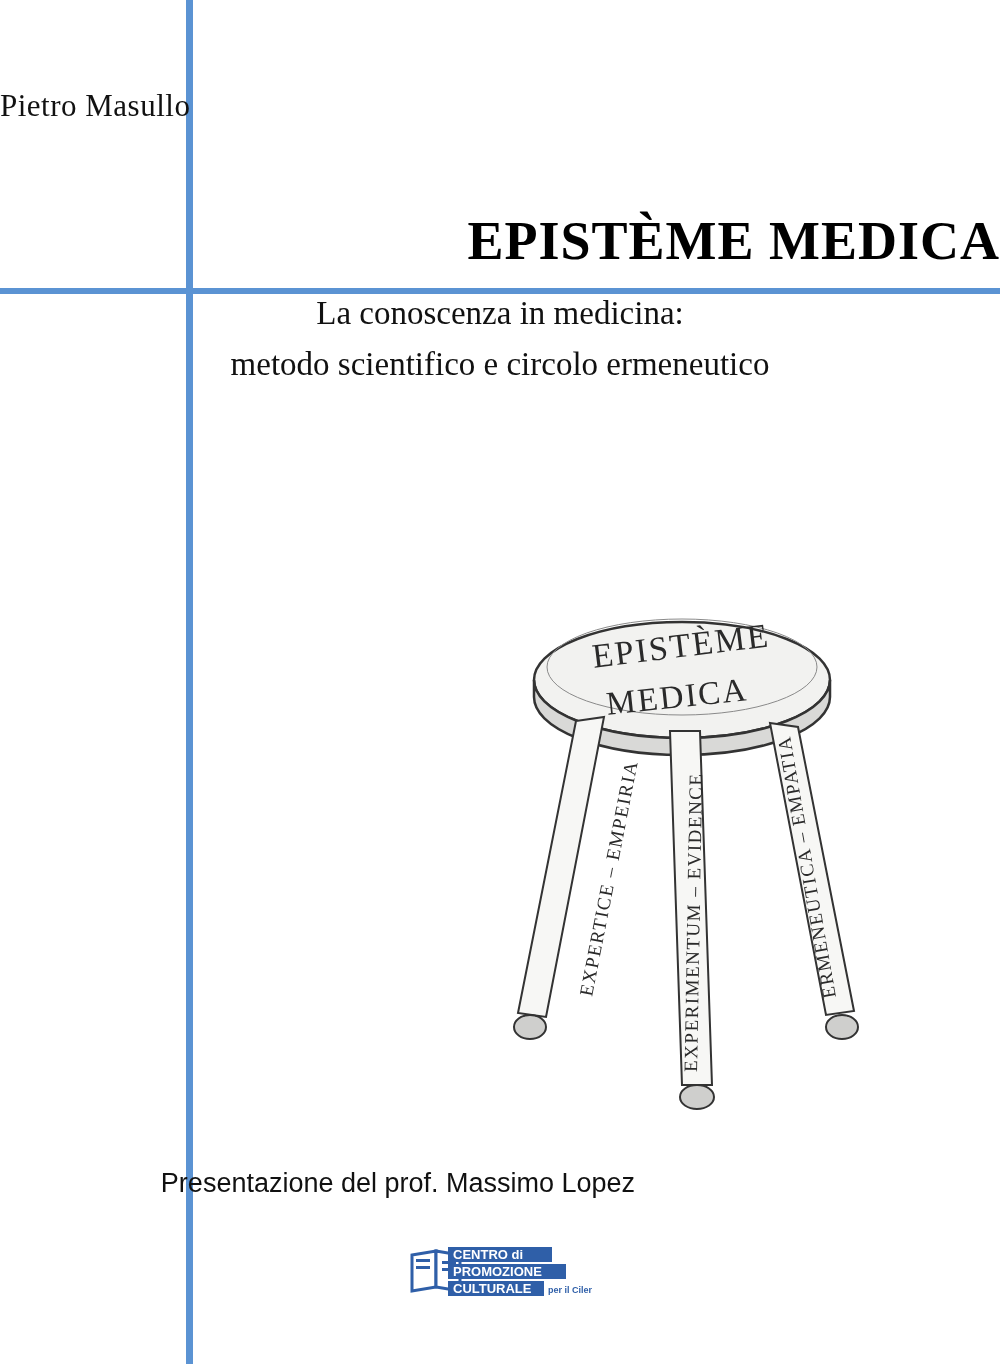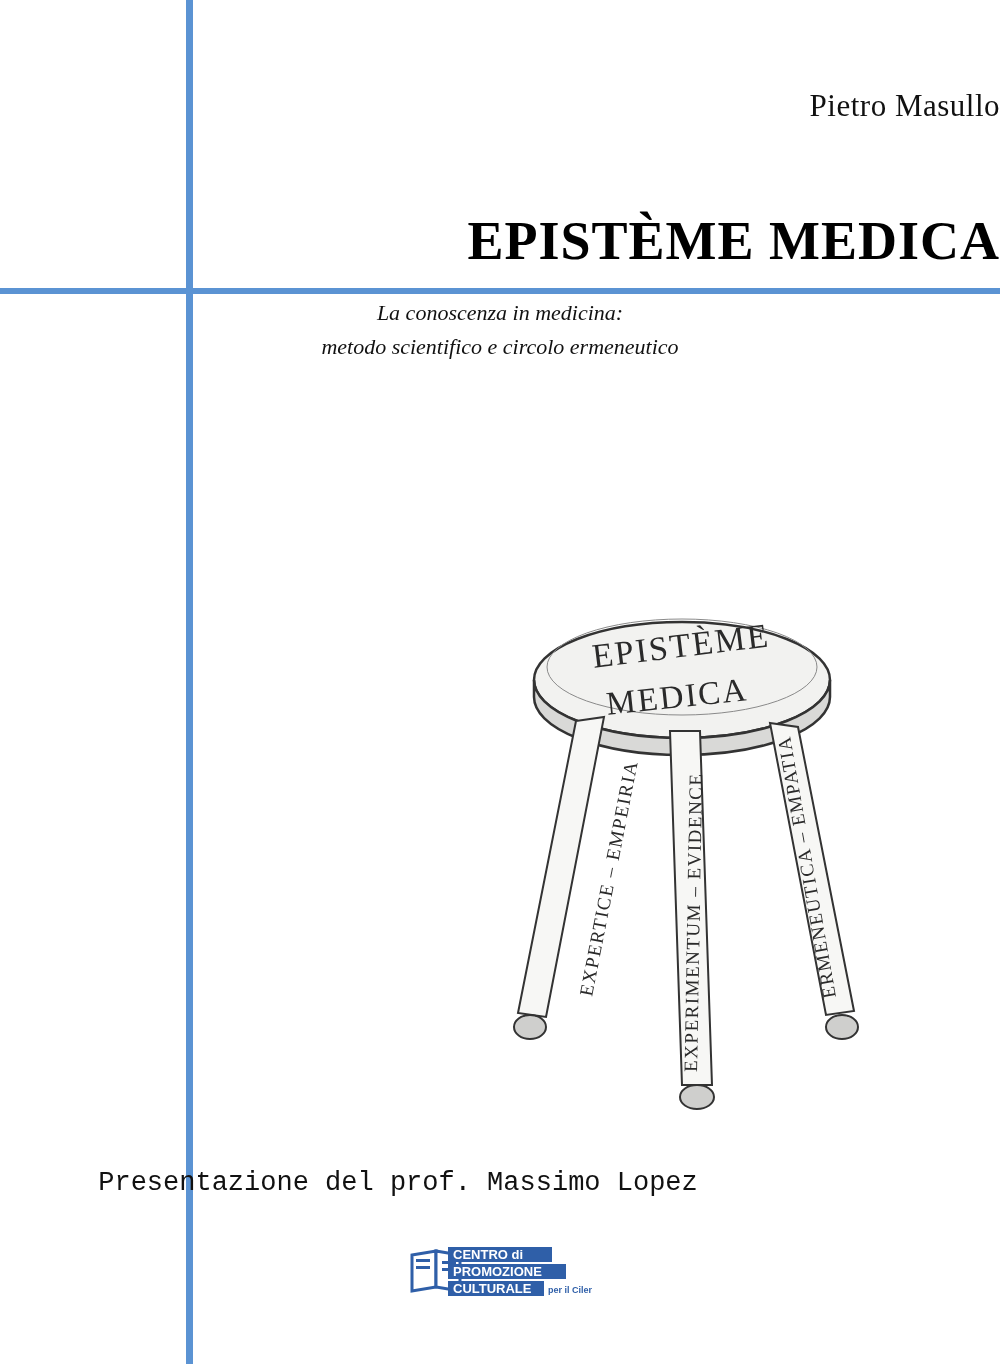--- a/index.html
+++ b/index.html
@@ -32,59 +32,58 @@
     top: 288px;
     width: 1000px;
     height: 6px;
     background: #5b93d3;
   }
   .author {
     position: absolute;
     left: 0;
     top: 88px;
     width: 1000px;
-    text-align: right;
+    text-align: left;
     font-size: 31px;
     letter-spacing: 0.5px;
     color: #111;
     font-family: "Liberation Serif", serif;
   }
   .title {
     position: absolute;
     left: 0;
     top: 210px;
     width: 1000px;
     text-align: right;
     font-size: 54px;
     font-weight: bold;
     letter-spacing: 1px;
     color: #000;
     font-family: "Liberation Serif", serif;
   }
   .subtitle {
     position: absolute;
     left: 0;
-    top: 296px;
+    top: 288px;
     width: 1000px;
     text-align: center;
-    font-style: italic;
-    font-size: 22px;
+    font-size: 33px;
     line-height: 1.55;
     color: #111;
     font-family: "Liberation Serif", serif;
   }
   .presentation {
     position: absolute;
     left: 0;
     top: 1168px;
     width: 796px;
     text-align: center;
     font-size: 27px;
     color: #111;
-    font-family: Liberation Mono, monospace;
+    font-family: Liberation Sans, sans-serif;
   }
   
   .illustration {
     position: absolute;
     left: 470px;
     top: 545px;
     width: 450px;
     height: 600px;
   }
   .illustration svg { display: block; }

